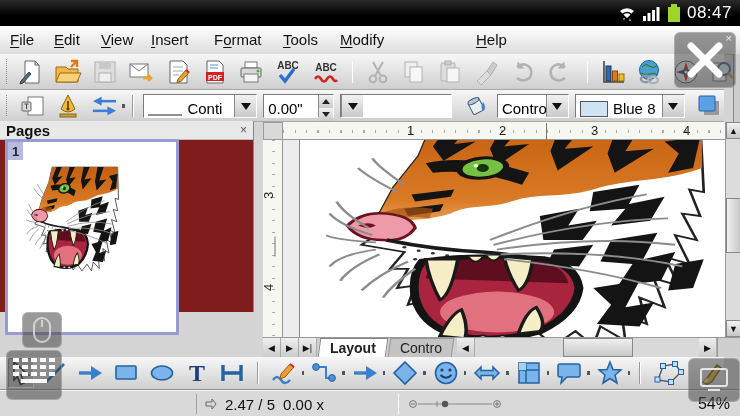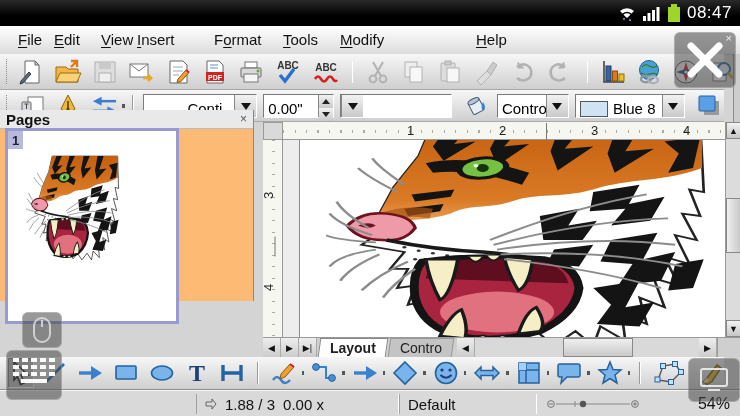--- a/index.html
+++ b/index.html
@@ -24,21 +24,21 @@
   .combo{display:flex;align-items:stretch;height:24px;background:#fff;border:1px solid;border-color:#7a7a7a #fff #fff #7a7a7a;box-sizing:border-box;}
   .combo .val{display:flex;align-items:flex-end;gap:5px;padding:0 4px;font-size:15px;color:#000;white-space:nowrap;overflow:hidden;}
   .dbtn{width:21px;background:linear-gradient(#f2f2f2,#c9c9c9);border-left:1px solid #888;display:flex;align-items:center;justify-content:center;}
   .dbtn::after{content:"";border:5px solid transparent;border-top:7px solid #111;margin-top:6px;}
   .spin{width:14px;display:flex;flex-direction:column;border-left:1px solid #888;}
   .spin div{flex:1;background:linear-gradient(#f2f2f2,#c9c9c9);display:flex;align-items:center;justify-content:center;}
   .spin .up::after{content:"";border:4px solid transparent;border-bottom:5px solid #222;margin-bottom:4px;}
   .spin .dn::after{content:"";border:4px solid transparent;border-top:5px solid #222;margin-top:4px;}
   .swatch{width:26px;height:14px;border:1px solid #555;}
   
-  .pages{position:absolute;left:0;top:110px;width:253px;height:191px;background:#fdba74;border-right:1px solid #888;}
+  .pages{position:absolute;left:0;top:121px;width:253px;height:191px;background:#7f1d1d;border-right:1px solid #888;}
   .pages-hdr{height:18px;background:#e9e9e9;border-bottom:1px solid #bbb;display:flex;align-items:center;justify-content:space-between;padding:0 6px;}
   .pages-hdr .t{font-size:15px;font-weight:bold;color:#111;}
   .pages-hdr .x{font-size:12px;color:#555;line-height:1;}
   .thumb{position:absolute;left:7px;top:20px;width:168px;height:190px;background:#fff;border:1px solid #777;outline:3px solid #9a9ad2;outline-offset:-1px;}
   .thumb .num{position:absolute;left:0;top:0;width:15px;height:18px;background:#b9b9dd;color:#223;font-size:13px;font-weight:bold;display:flex;align-items:center;justify-content:center;}
   
   .corner{position:absolute;left:263px;top:122px;width:20px;height:18px;background:#d9d9d9;border:1px solid #999;box-sizing:border-box;}
   .hruler{position:absolute;left:283px;top:122px;width:442px;height:18px;background:#f7f7f2;border-bottom:1px solid #999;box-sizing:border-box;
     background-image:repeating-linear-gradient(90deg,#aaa 0 1px,transparent 1px 11.5px);background-size:100% 3px;background-position:0 8px;background-repeat:no-repeat;}
   .hruler span{position:absolute;top:1px;font-size:13px;color:#222;}
@@ -174,24 +174,24 @@
         <rect x="13.5" y="2" width="3" height="14" fill="#fff"></rect>
     </svg>
     <svg width="14" height="18" viewBox="0 0 14 18">
       <rect x="4" y="0" width="6" height="3" fill="#9fd42a"></rect>
         <rect x="1" y="3" width="12" height="15" fill="#9fd42a"></rect>
     </svg>
     <span class="time">08:47</span>
   </div>
 
   <div class="menubar">
-    <span class="menu-item" style="left:14px"><u>F</u>ile</span>
+    <span class="menu-item" style="left:6px"><u>F</u>ile</span>
     <span class="menu-item" style="left:50px"><u>E</u>dit</span>
     <span class="menu-item" style="left:97px"><u>V</u>iew</span>
-    <span class="menu-item" style="left:133px"><u>I</u>nsert</span>
+    <span class="menu-item" style="left:147px"><u>I</u>nsert</span>
     <span class="menu-item" style="left:210px">F<u>o</u>rmat</span>
     <span class="menu-item" style="left:279px"><u>T</u>ools</span>
     <span class="menu-item" style="left:336px"><u>M</u>odify</span>
     <span class="menu-item" style="left:472px"><u>H</u>elp</span>
   </div>
 
   <div class="tb tb1">
     <div class="grip"></div>
     <div class="icn">
         <svg width="26" height="26" viewBox="0 0 26 26">
@@ -591,25 +591,22 @@
         </svg>
       </div>
   </div>
 
   <div class="status">
     <div style="width:196px"></div>
     <div class="cell" style="width:185px">
       <svg width="12" height="12" viewBox="0 0 12 12">
           <path d="M1,4 h6 v-3 l4,5 -4,5 v-3 h-6 Z" fill="none" stroke="#666"></path>
         </svg>
-      <span>1.88 / 3</span>
+      <span>2.47 / 5</span>
       <span>0.00 x</span>
-    </div>
-    <div class="cell" style="width:120px">
-      <span>Default</span>
     </div>
     <div class="cell" style="flex:1;border:none">
       <svg width="96" height="14" viewBox="0 0 96 14">
         <circle cx="6" cy="7" r="3.4" fill="none" stroke="#777"></circle>
           <line x1="4" y1="7" x2="8" y2="7" stroke="#777"></line>
         <line x1="11" y1="7" x2="85" y2="7" stroke="#888"></line>
         <line x1="30" y1="4" x2="30" y2="10" stroke="#888"></line>
         <circle cx="38" cy="7" r="3.2" fill="#555"></circle>
         <circle cx="90" cy="7" r="3.4" fill="none" stroke="#777"></circle>
           <line x1="88" y1="7" x2="92" y2="7" stroke="#777"></line>

